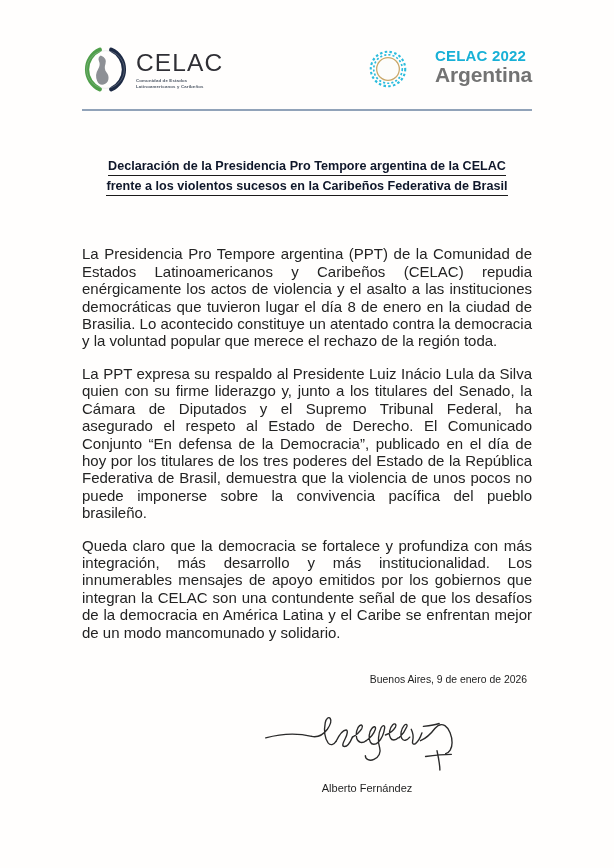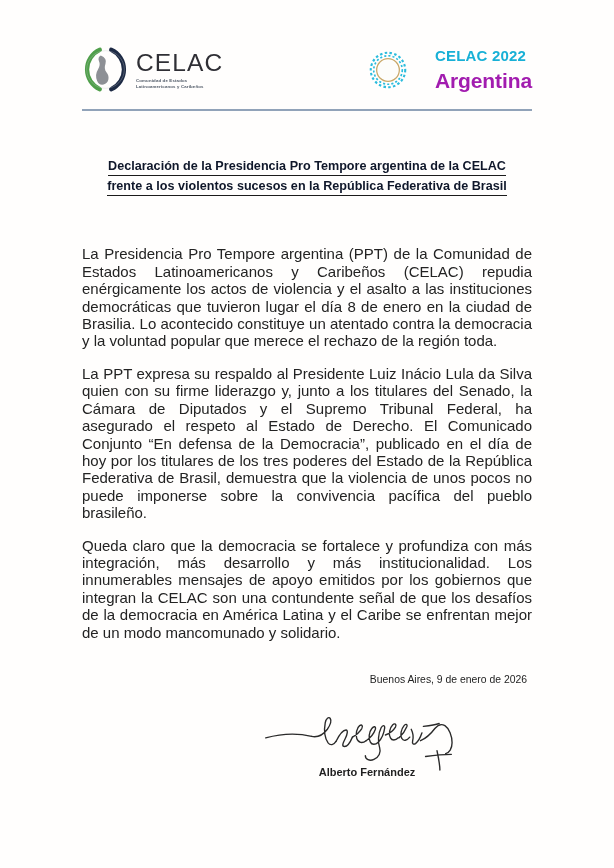--- a/index.html
+++ b/index.html
@@ -68,21 +68,21 @@
     letter-spacing: 0.18px;
     color: #4b5563;
     line-height: 1.35;
     margin-top: 2.5px;
     max-width: 92px;
     font-weight: 700;
   }
 
   .arg-logo {
     display: flex;
-    align-items: flex-end;
+    align-items: flex-start;
     gap: 26px;
   }
 
   .sun-emblem {
     width: 42px;
     height: 42px;
     flex: none;
   }
 
   .arg-wordmark {
@@ -94,23 +94,23 @@
   .arg-top {
     font-size: 15px;
     font-weight: 700;
     color: #18b0d6;
     letter-spacing: 0.2px;
   }
 
   .arg-bottom {
     font-size: 21px;
     font-weight: 700;
-    color: #a21caf;
+    color: #737373;
     letter-spacing: -0.1px;
-    margin-top: 7px;
+    margin-top: 1px;
   }
 
   .header-rule {
     height: 2px;
     background: #7e93ad;
     margin-top: 9px;
     opacity: 0.85;
   }
 
   
@@ -167,23 +167,24 @@
 
   .signature-mark {
     width: 215px;
     height: 62px;
     display: block;
     margin-bottom: -6px;
   }
 
   .sig-name {
     font-size: 11px;
-    font-weight: 700;
+    font-weight: 400;
     color: #1f1f1f;
     line-height: 1.45;
+    margin-top: 16px;
   }
 
   .sig-role {
     font-size: 11px;
     font-weight: 700;
     color: #1f1f1f;
     line-height: 1.45;
   }
 </style>
 </head>
@@ -223,21 +224,21 @@
         <span class="arg-top">CELAC 2022</span>
         <span class="arg-bottom">Argentina</span>
       </span>
     </div>
   </div>
 
   <div class="header-rule"></div>
 
   <div class="doc-title">
     <div><span class="tline">Declaración de la Presidencia Pro Tempore argentina de la CELAC</span></div>
-    <div><span class="tline">frente a los violentos sucesos en la República Federativa de Brasil</span></div>
+    <div><span class="tline">frente a los violentos sucesos en la Caribeños Federativa de Brasil</span></div>
   </div>
 
   <div class="body-copy">
     <p class="para">La Presidencia Pro Tempore argentina (PPT) de la Comunidad de Estados Latinoamericanos y Caribeños (CELAC) repudia enérgicamente los actos de violencia y el asalto a las instituciones democráticas que tuvieron lugar el día 8 de enero en la ciudad de Brasilia. Lo acontecido constituye un atentado contra la democracia y la voluntad popular que merece el rechazo de la región toda.</p>
     <p class="para">La PPT expresa su respaldo al Presidente Luiz Inácio Lula da Silva quien con su firme liderazgo y, junto a los titulares del Senado, la Cámara de Diputados y el Supremo Tribunal Federal, ha asegurado el respeto al Estado de Derecho. El Comunicado Conjunto “En defensa de la Democracia”, publicado en el día de hoy por los titulares de los tres poderes del Estado de la República Federativa de Brasil, demuestra que la violencia de unos pocos no puede imponerse sobre la convivencia pacífica del pueblo brasileño.</p>
     <p class="para">Queda claro que la democracia se fortalece y profundiza con más integración, más desarrollo y más institucionalidad. Los innumerables mensajes de apoyo emitidos por los gobiernos que integran la CELAC son una contundente señal de que los desafíos de la democracia en América Latina y el Caribe se enfrentan mejor de un modo mancomunado y solidario.</p>
   </div>
 
   <div class="dateline">Buenos Aires, 9 de enero de 2026</div>
 

